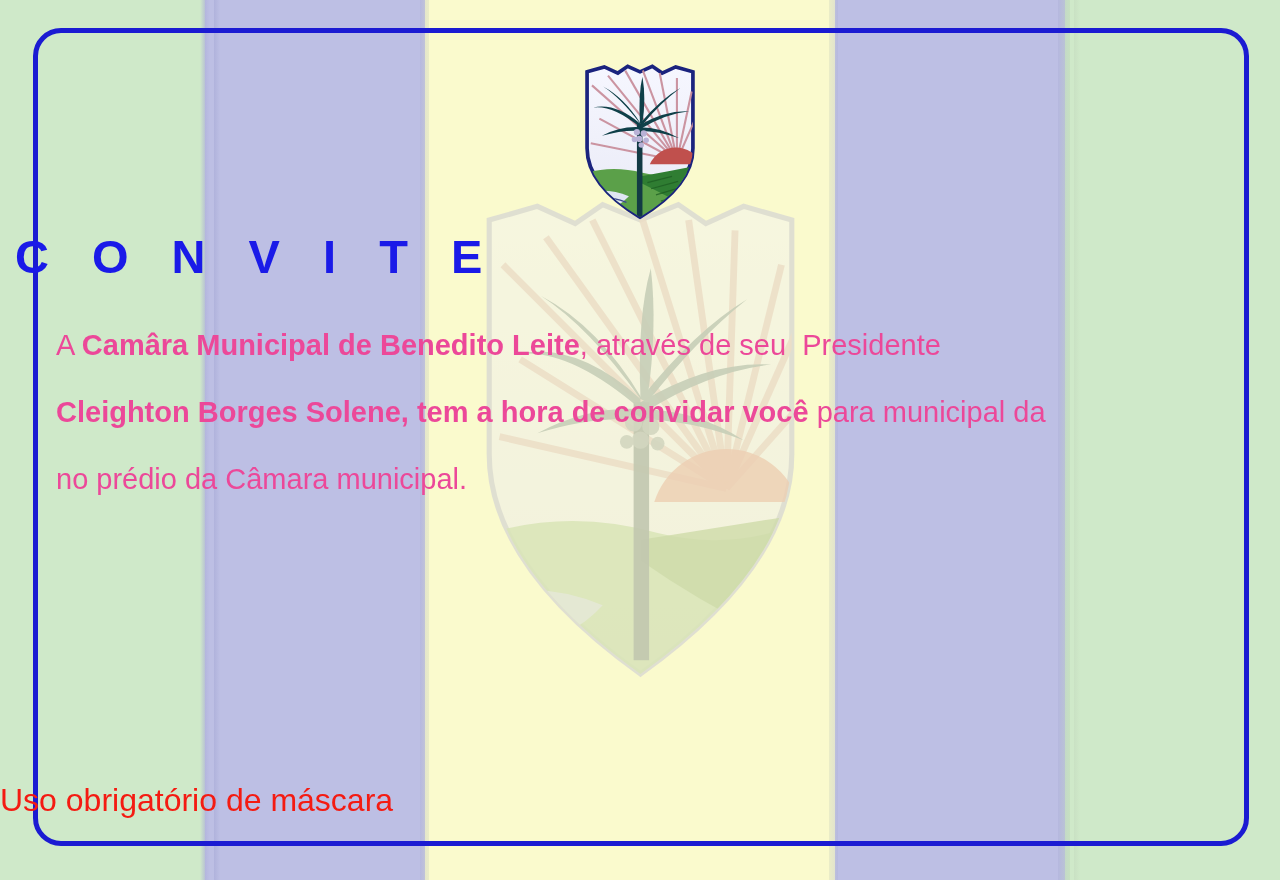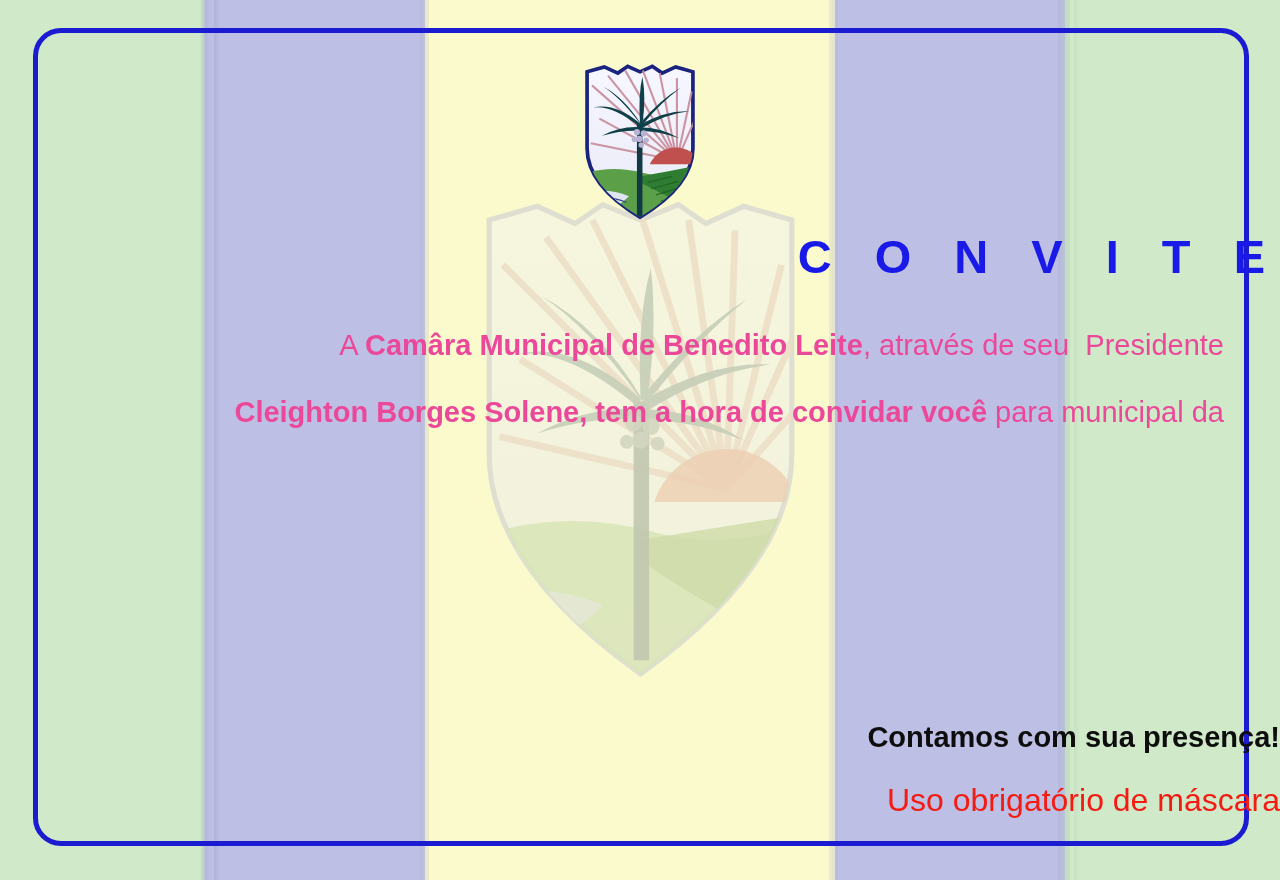--- a/index.html
+++ b/index.html
@@ -92,21 +92,21 @@
   }
   .crest svg { display:block; width:100%; height:100%; }
 
   
   .content {
     position: absolute;
     inset: 0;
     z-index: 5;
     padding: 0 58px;
     box-sizing: border-box;
-    text-align: right;
+    text-align: left;
   }
 
   .title {
     position: absolute;
     left: 0;
     right: 0;
     top: 232px;
     color: #1a1ae8;
     font-size: 47px;
     font-weight: bold;
@@ -296,22 +296,22 @@
 
     <div class="title">C O N V I T E</div>
 
     <div class="body-block">
       <div class="line"><span>A </span><b>Camâra Municipal de Benedito Leite</b><span>, através de seu  Presidente</span></div>
 
       <div class="line"><b>Cleighton Borges Solene, tem a hora de convidar você</b><span> para municipal da</span></div>
 
 
 
+      <div class="line">no prédio da Câmara municipal.</div>
     </div>
 
-    <div class="closing">Contamos com sua presença!</div>
 
     <div class="mask-note">Uso obrigatório de máscara</div>
   </div>
 
   <div class="frame"></div>
 
 </div>
 
 </body></html>

